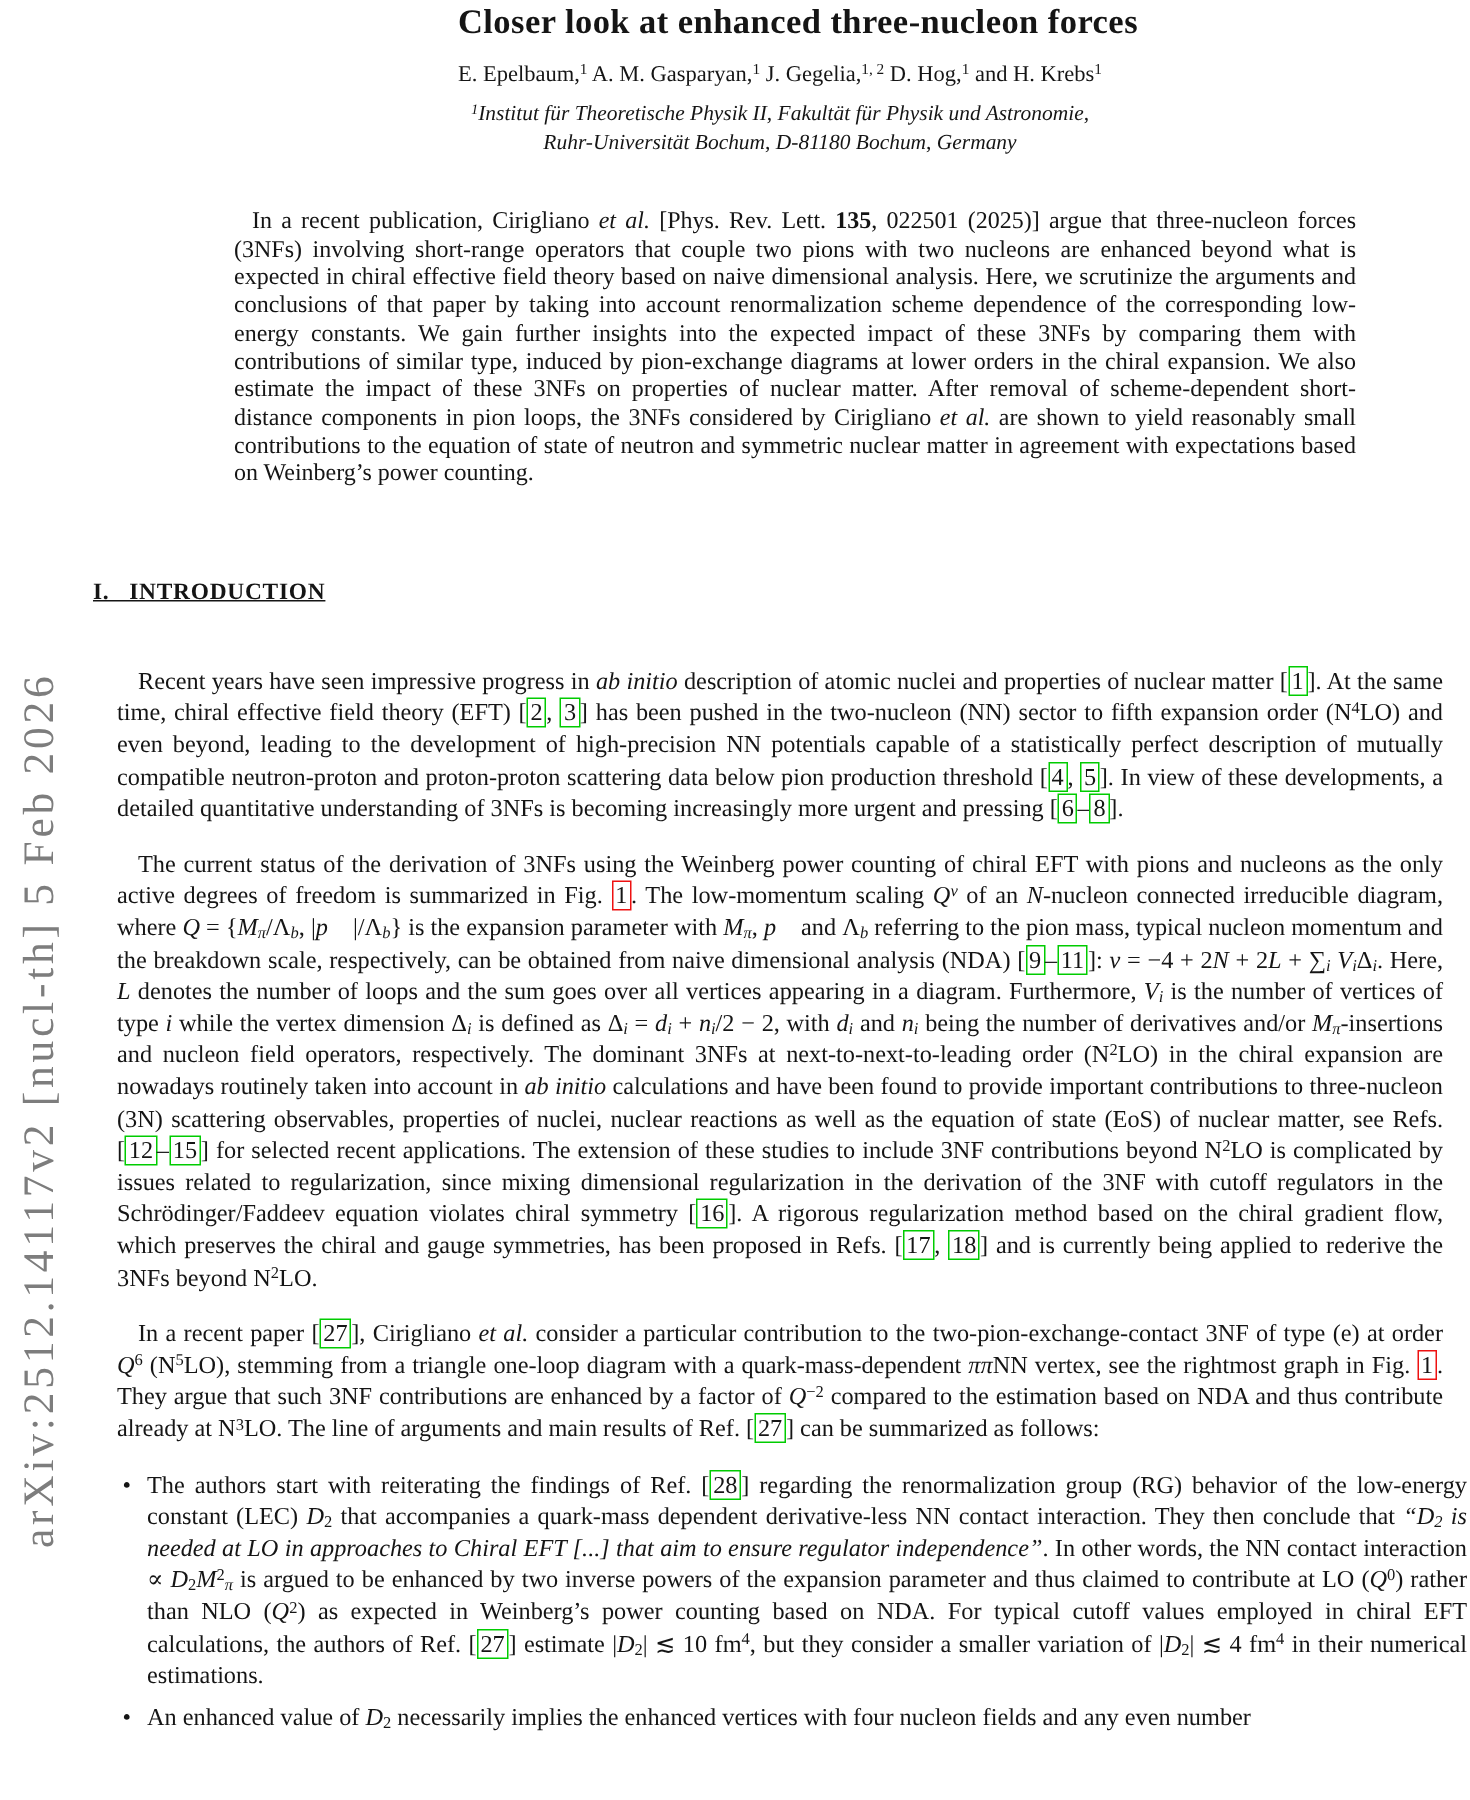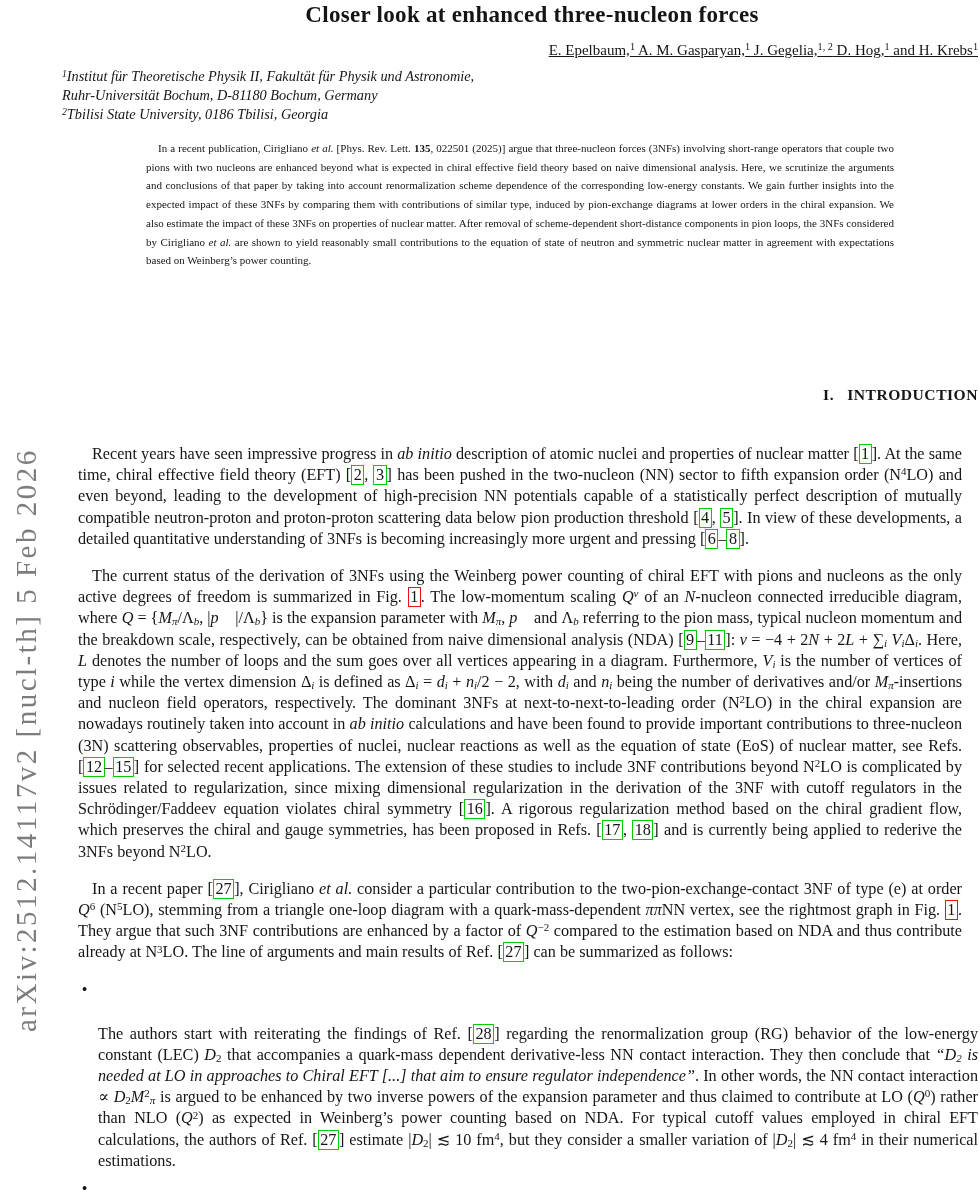--- a/index.html
+++ b/index.html
@@ -18,44 +18,44 @@
     white-space:nowrap;
     font-size:29px;letter-spacing:2.5px;
     color:#7d7d7d;
   }
   .title{
     position:absolute;top:2px;left:74px;width:916px;
     text-align:center;font-weight:bold;font-size:23px;letter-spacing:.3px;
   }
   .authors{
     position:absolute;top:42px;left:62px;width:916px;
-    text-align:right;font-size:15px;text-decoration:underline;
+    text-align:center;font-size:15px;
   }
   .affils{
     position:absolute;top:67px;left:62px;width:916px;
-    text-align:left;font-style:italic;font-size:14.3px;line-height:19px;
+    text-align:center;font-style:italic;font-size:14.3px;line-height:19px;
   }
   .abstract{
-    position:absolute;top:139px;left:146px;width:748px;
-    text-align:justify;font-size:11px;line-height:18.7px;
+    position:absolute;top:139px;left:156px;width:748px;
+    text-align:justify;font-size:16px;line-height:18.7px;
     text-indent:12px;
   }
   .sec-heading{
     position:absolute;top:386px;left:62px;width:916px;
-    text-align:right;font-weight:bold;font-size:15.6px;letter-spacing:.5px;
+    text-align:left;font-weight:bold;font-size:15.6px;letter-spacing:.5px;text-decoration:underline;
   }
   .body{
     position:absolute;top:428px;left:62px;width:916px;
     text-align:justify;font-size:16.2px;line-height:21.2px;
   }
   .body p{margin:16px;text-indent:14px;}
   .bullets{margin-top:10px;}
   .bullet{display:flex;margin:0 0 7px 16px;}
   .bullet-marker{flex:none;width:13px;margin-right:7px;text-align:center;}
-  .bullet-text{flex:1;text-align:justify;margin-top:44px;}
+  .bullet-text{flex:1;text-align:justify;}
   sup,sub{font-size:68%;line-height:0;position:relative;vertical-align:baseline;}
   sup{top:-0.45em;}
   sub{top:0.18em;}
   
   .cg{border:1.5px solid #00cc00;padding:0 1.5px;}
   .cr{border:1.5px solid #ee1111;padding:0 1.5px;}
   i{font-style:italic;}
   b{font-weight:bold;}
 </style>
 </head>
@@ -65,21 +65,20 @@
 
   <div class="banner">arXiv:2512.14117v2  [nucl-th]  5 Feb 2026</div>
 
   <div class="title">Closer look at enhanced three-nucleon forces</div>
 
   <div class="authors">E. Epelbaum,<sup>1</sup> A. M. Gasparyan,<sup>1</sup> J. Gegelia,<sup>1, 2</sup> D. Hog,<sup>1</sup> and H. Krebs<sup>1</sup></div>
 
   <div class="affils">
     <div><sup>1</sup>Institut für Theoretische Physik II, Fakultät für Physik und Astronomie,</div>
     <div>Ruhr-Universität Bochum, D-81180 Bochum, Germany</div>
-    <div><sup>2</sup>Tbilisi State University, 0186 Tbilisi, Georgia</div>
   </div>
 
   <div class="abstract">In a recent publication, Cirigliano <i>et al.</i> [Phys. Rev. Lett. <b>135</b>, 022501 (2025)] argue that three-nucleon forces (3NFs) involving short-range operators that couple two pions with two nucleons are enhanced beyond what is expected in chiral effective field theory based on naive dimensional analysis. Here, we scrutinize the arguments and conclusions of that paper by taking into account renormalization scheme dependence of the corresponding low-energy constants. We gain further insights into the expected impact of these 3NFs by comparing them with contributions of similar type, induced by pion-exchange diagrams at lower orders in the chiral expansion. We also estimate the impact of these 3NFs on properties of nuclear matter. After removal of scheme-dependent short-distance components in pion loops, the 3NFs considered by Cirigliano <i>et al.</i> are shown to yield reasonably small contributions to the equation of state of neutron and symmetric nuclear matter in agreement with expectations based on Weinberg’s power counting.</div>
 
   <div class="sec-heading">I.&nbsp;&nbsp;&nbsp;INTRODUCTION</div>
 
   <div class="body">
     <p>Recent years have seen impressive progress in <i>ab initio</i> description of atomic nuclei and properties of nuclear matter [<span class="cg">1</span>]. At the same time, chiral effective field theory (EFT) [<span class="cg">2</span>, <span class="cg">3</span>] has been pushed in the two-nucleon (NN) sector to fifth expansion order (N<sup>4</sup>LO) and even beyond, leading to the development of high-precision NN potentials capable of a statistically perfect description of mutually compatible neutron-proton and proton-proton scattering data below pion production threshold [<span class="cg">4</span>, <span class="cg">5</span>]. In view of these developments, a detailed quantitative understanding of 3NFs is becoming increasingly more urgent and pressing [<span class="cg">6</span>–<span class="cg">8</span>].</p>
     <p>The current status of the derivation of 3NFs using the Weinberg power counting of chiral EFT with pions and nucleons as the only active degrees of freedom is summarized in Fig. <span class="cr">1</span>. The low-momentum scaling <i>Q</i><sup><i>ν</i></sup> of an <i>N</i>-nucleon connected irreducible diagram, where <i>Q</i> = {<i>M<sub>π</sub></i>/Λ<sub><i>b</i></sub>, |<i>p⃗</i> |/Λ<sub><i>b</i></sub>} is the expansion parameter with <i>M<sub>π</sub></i>, <i>p⃗</i> and Λ<sub><i>b</i></sub> referring to the pion mass, typical nucleon momentum and the breakdown scale, respectively, can be obtained from naive dimensional analysis (NDA) [<span class="cg">9</span>–<span class="cg">11</span>]: <i>ν</i> = −4 + 2<i>N</i> + 2<i>L</i> + ∑<sub><i>i</i></sub> <i>V<sub>i</sub></i>Δ<sub><i>i</i></sub>. Here, <i>L</i> denotes the number of loops and the sum goes over all vertices appearing in a diagram. Furthermore, <i>V<sub>i</sub></i> is the number of vertices of type <i>i</i> while the vertex dimension Δ<sub><i>i</i></sub> is defined as Δ<sub><i>i</i></sub> = <i>d<sub>i</sub></i> + <i>n<sub>i</sub></i>/2 − 2, with <i>d<sub>i</sub></i> and <i>n<sub>i</sub></i> being the number of derivatives and/or <i>M<sub>π</sub></i>-insertions and nucleon field operators, respectively. The dominant 3NFs at next-to-next-to-leading order (N<sup>2</sup>LO) in the chiral expansion are nowadays routinely taken into account in <i>ab initio</i> calculations and have been found to provide important contributions to three-nucleon (3N) scattering observables, properties of nuclei, nuclear reactions as well as the equation of state (EoS) of nuclear matter, see Refs. [<span class="cg">12</span>–<span class="cg">15</span>] for selected recent applications. The extension of these studies to include 3NF contributions beyond N<sup>2</sup>LO is complicated by issues related to regularization, since mixing dimensional regularization in the derivation of the 3NF with cutoff regulators in the Schrödinger/Faddeev equation violates chiral symmetry [<span class="cg">16</span>]. A rigorous regularization method based on the chiral gradient flow, which preserves the chiral and gauge symmetries, has been proposed in Refs. [<span class="cg">17</span>, <span class="cg">18</span>] and is currently being applied to rederive the 3NFs beyond N<sup>2</sup>LO.</p>
     <p>In a recent paper [<span class="cg">27</span>], Cirigliano <i>et al.</i> consider a particular contribution to the two-pion-exchange-contact 3NF of type (e) at order <i>Q</i><sup>6</sup> (N<sup>5</sup>LO), stemming from a triangle one-loop diagram with a quark-mass-dependent <i>ππ</i>NN vertex, see the rightmost graph in Fig. <span class="cr">1</span>. They argue that such 3NF contributions are enhanced by a factor of <i>Q</i><sup>−2</sup> compared to the estimation based on NDA and thus contribute already at N<sup>3</sup>LO. The line of arguments and main results of Ref. [<span class="cg">27</span>] can be summarized as follows:</p>

